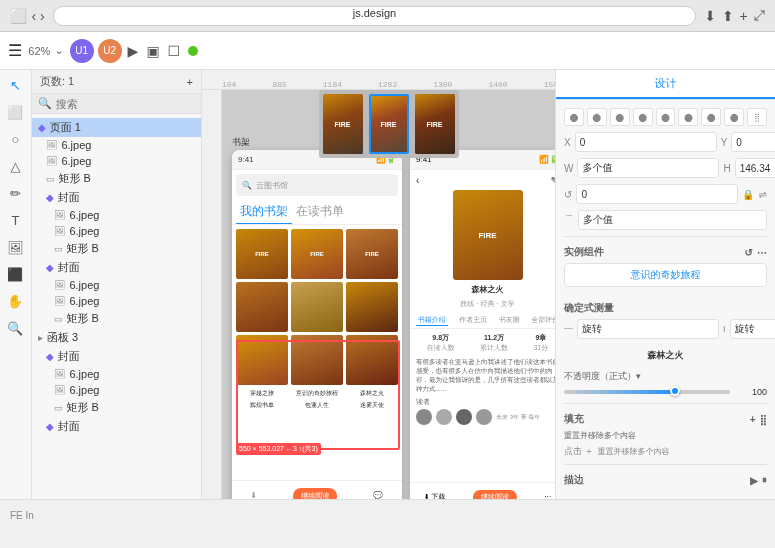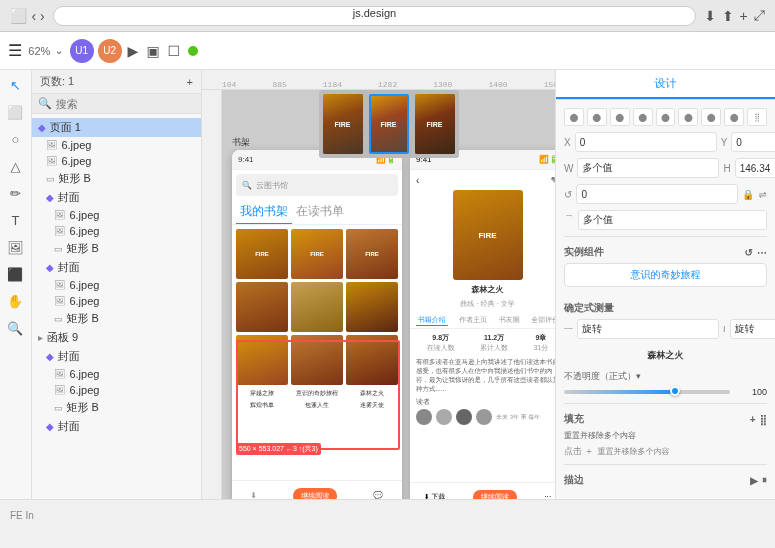--- a/index.html
+++ b/index.html
@@ -425,21 +425,21 @@
       <div class="layer-item layer-indent2">
         <span class="layer-icon-img">🖼</span>
         <span>6.jpeg</span>
       </div>
       <div class="layer-item layer-indent2">
         <span class="layer-icon-rect">▭</span>
         <span>矩形 B</span>
       </div>
       <div class="layer-item">
         <span class="layer-icon">▸</span>
-        <span>函板 9</span>
+        <span>函板 3</span>
       </div>
       <div class="layer-item layer-indent1">
         <span class="layer-icon-diamond">◆</span>
         <span>封面</span>
       </div>
       <div class="layer-item layer-indent2">
         <span class="layer-icon-img">🖼</span>
         <span>6.jpeg</span>
       </div>
       <div class="layer-item layer-indent2">

